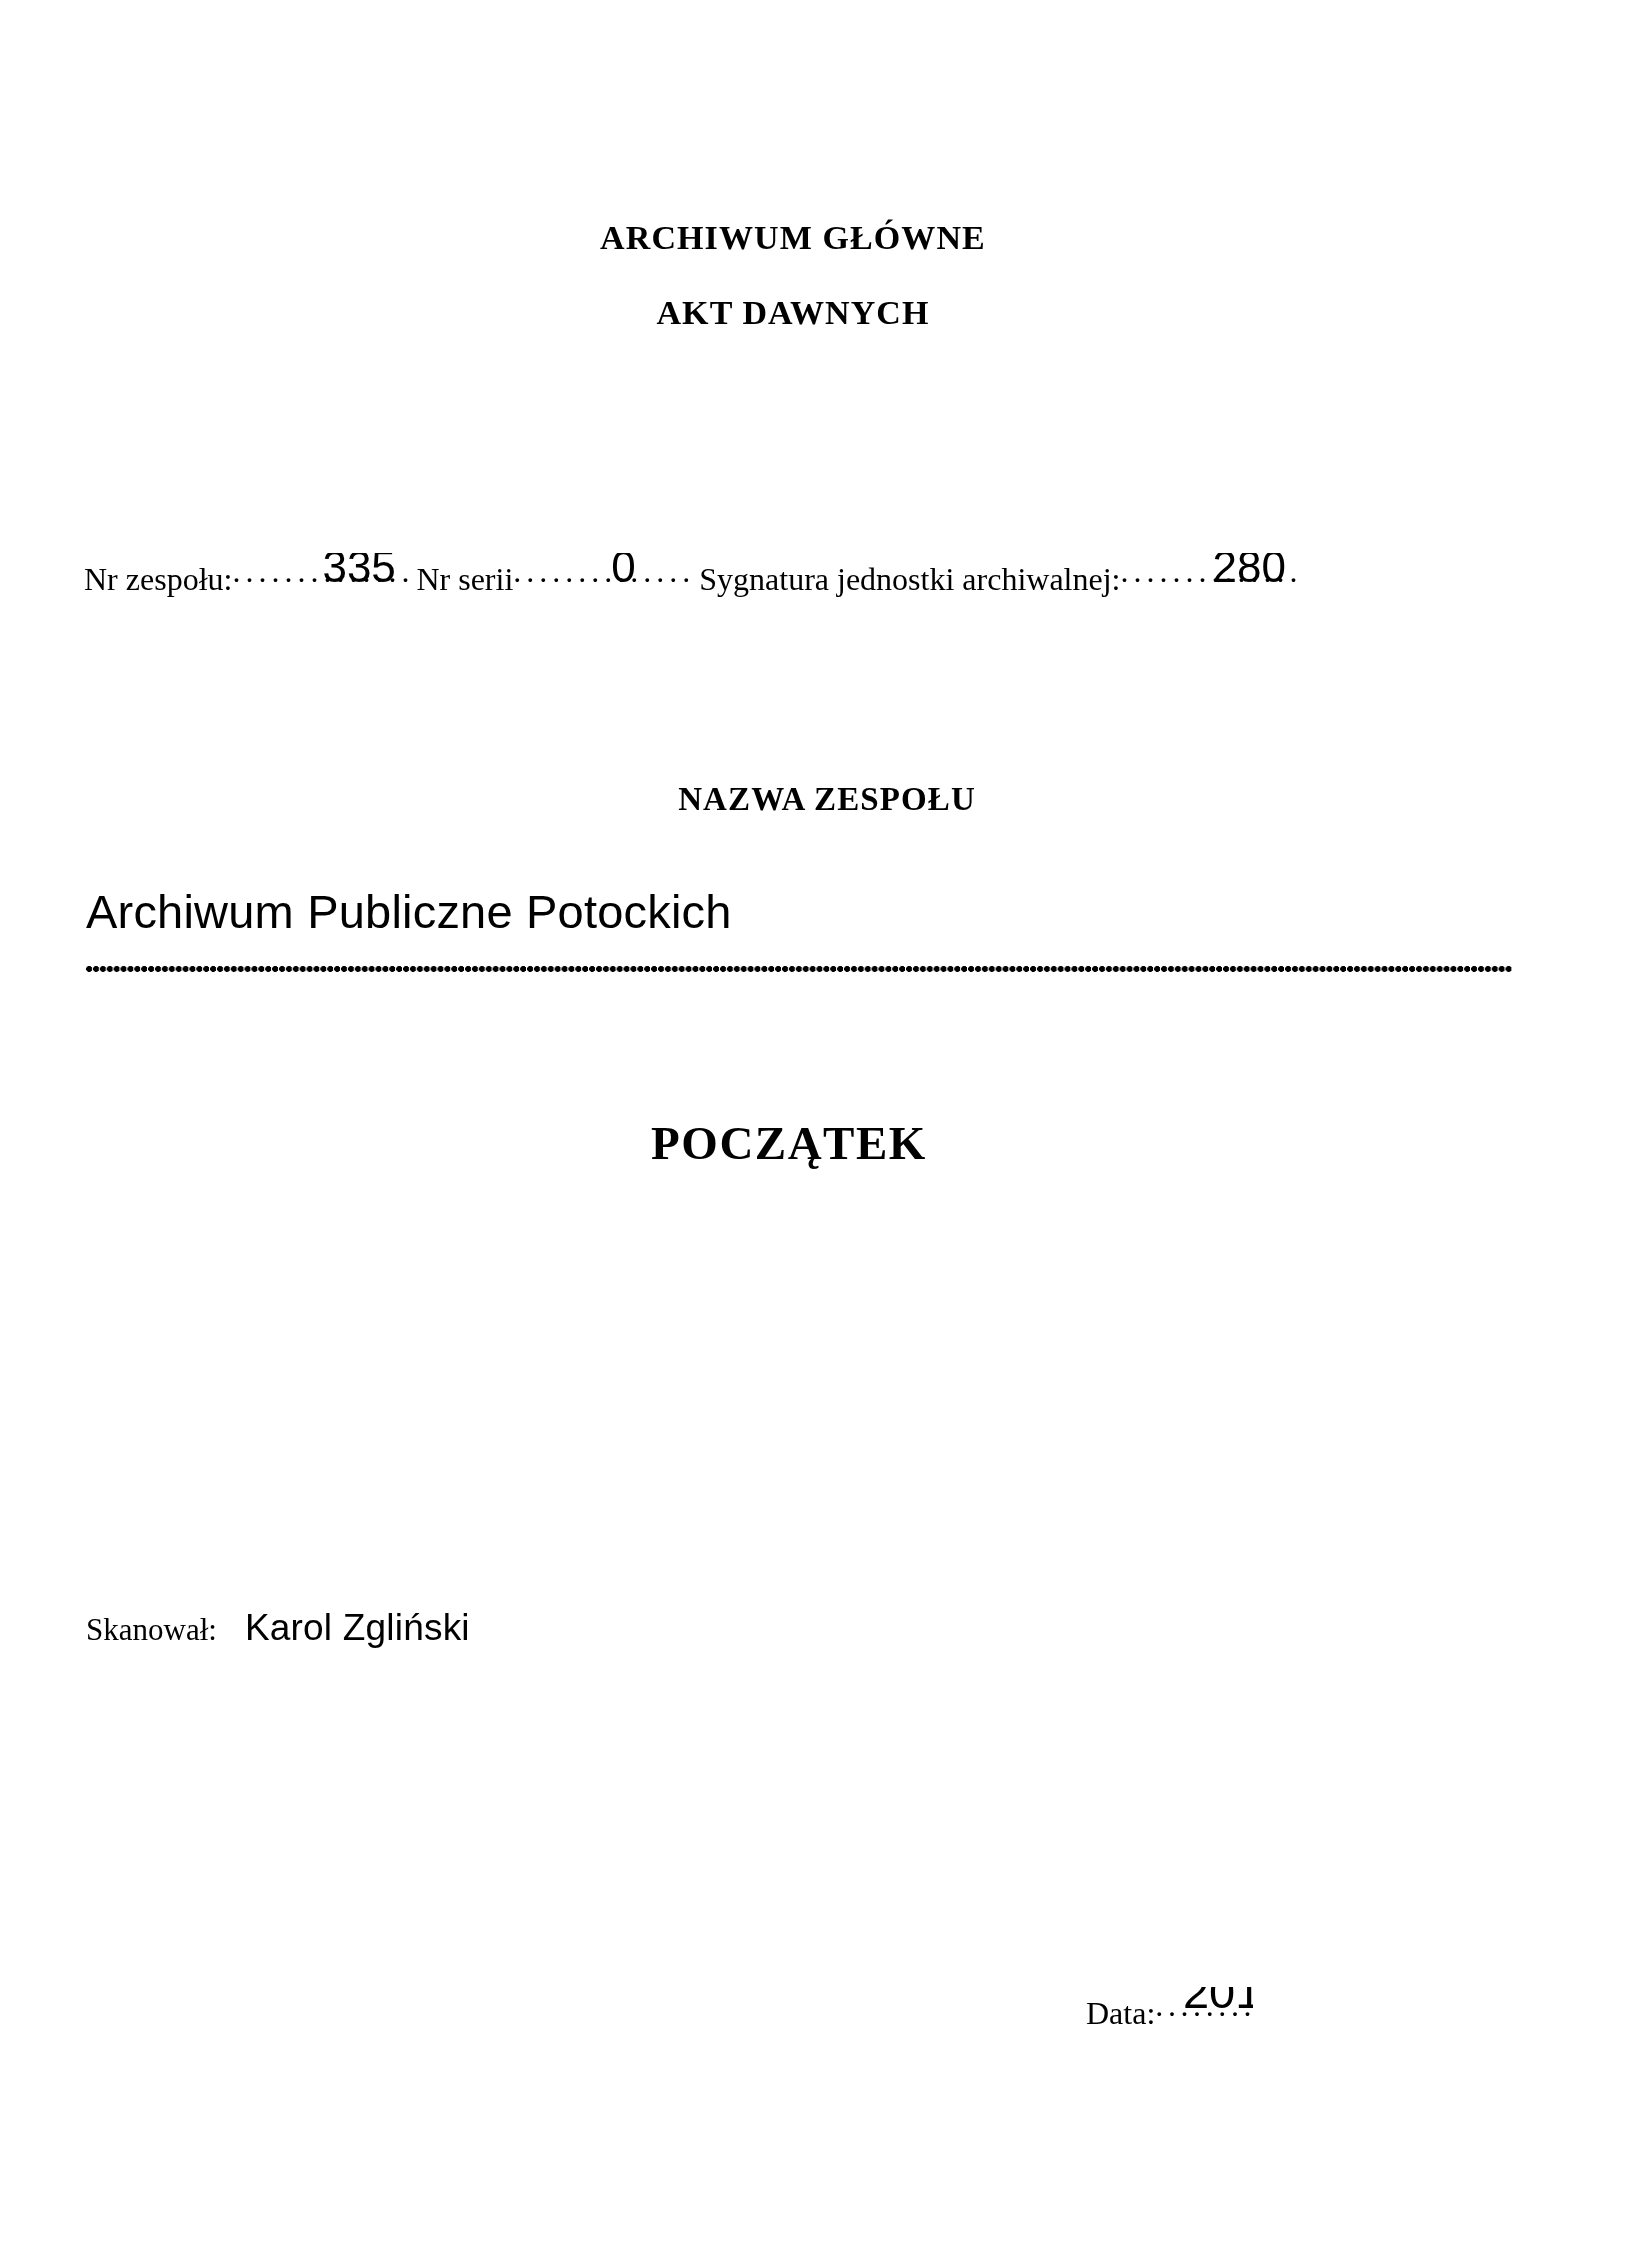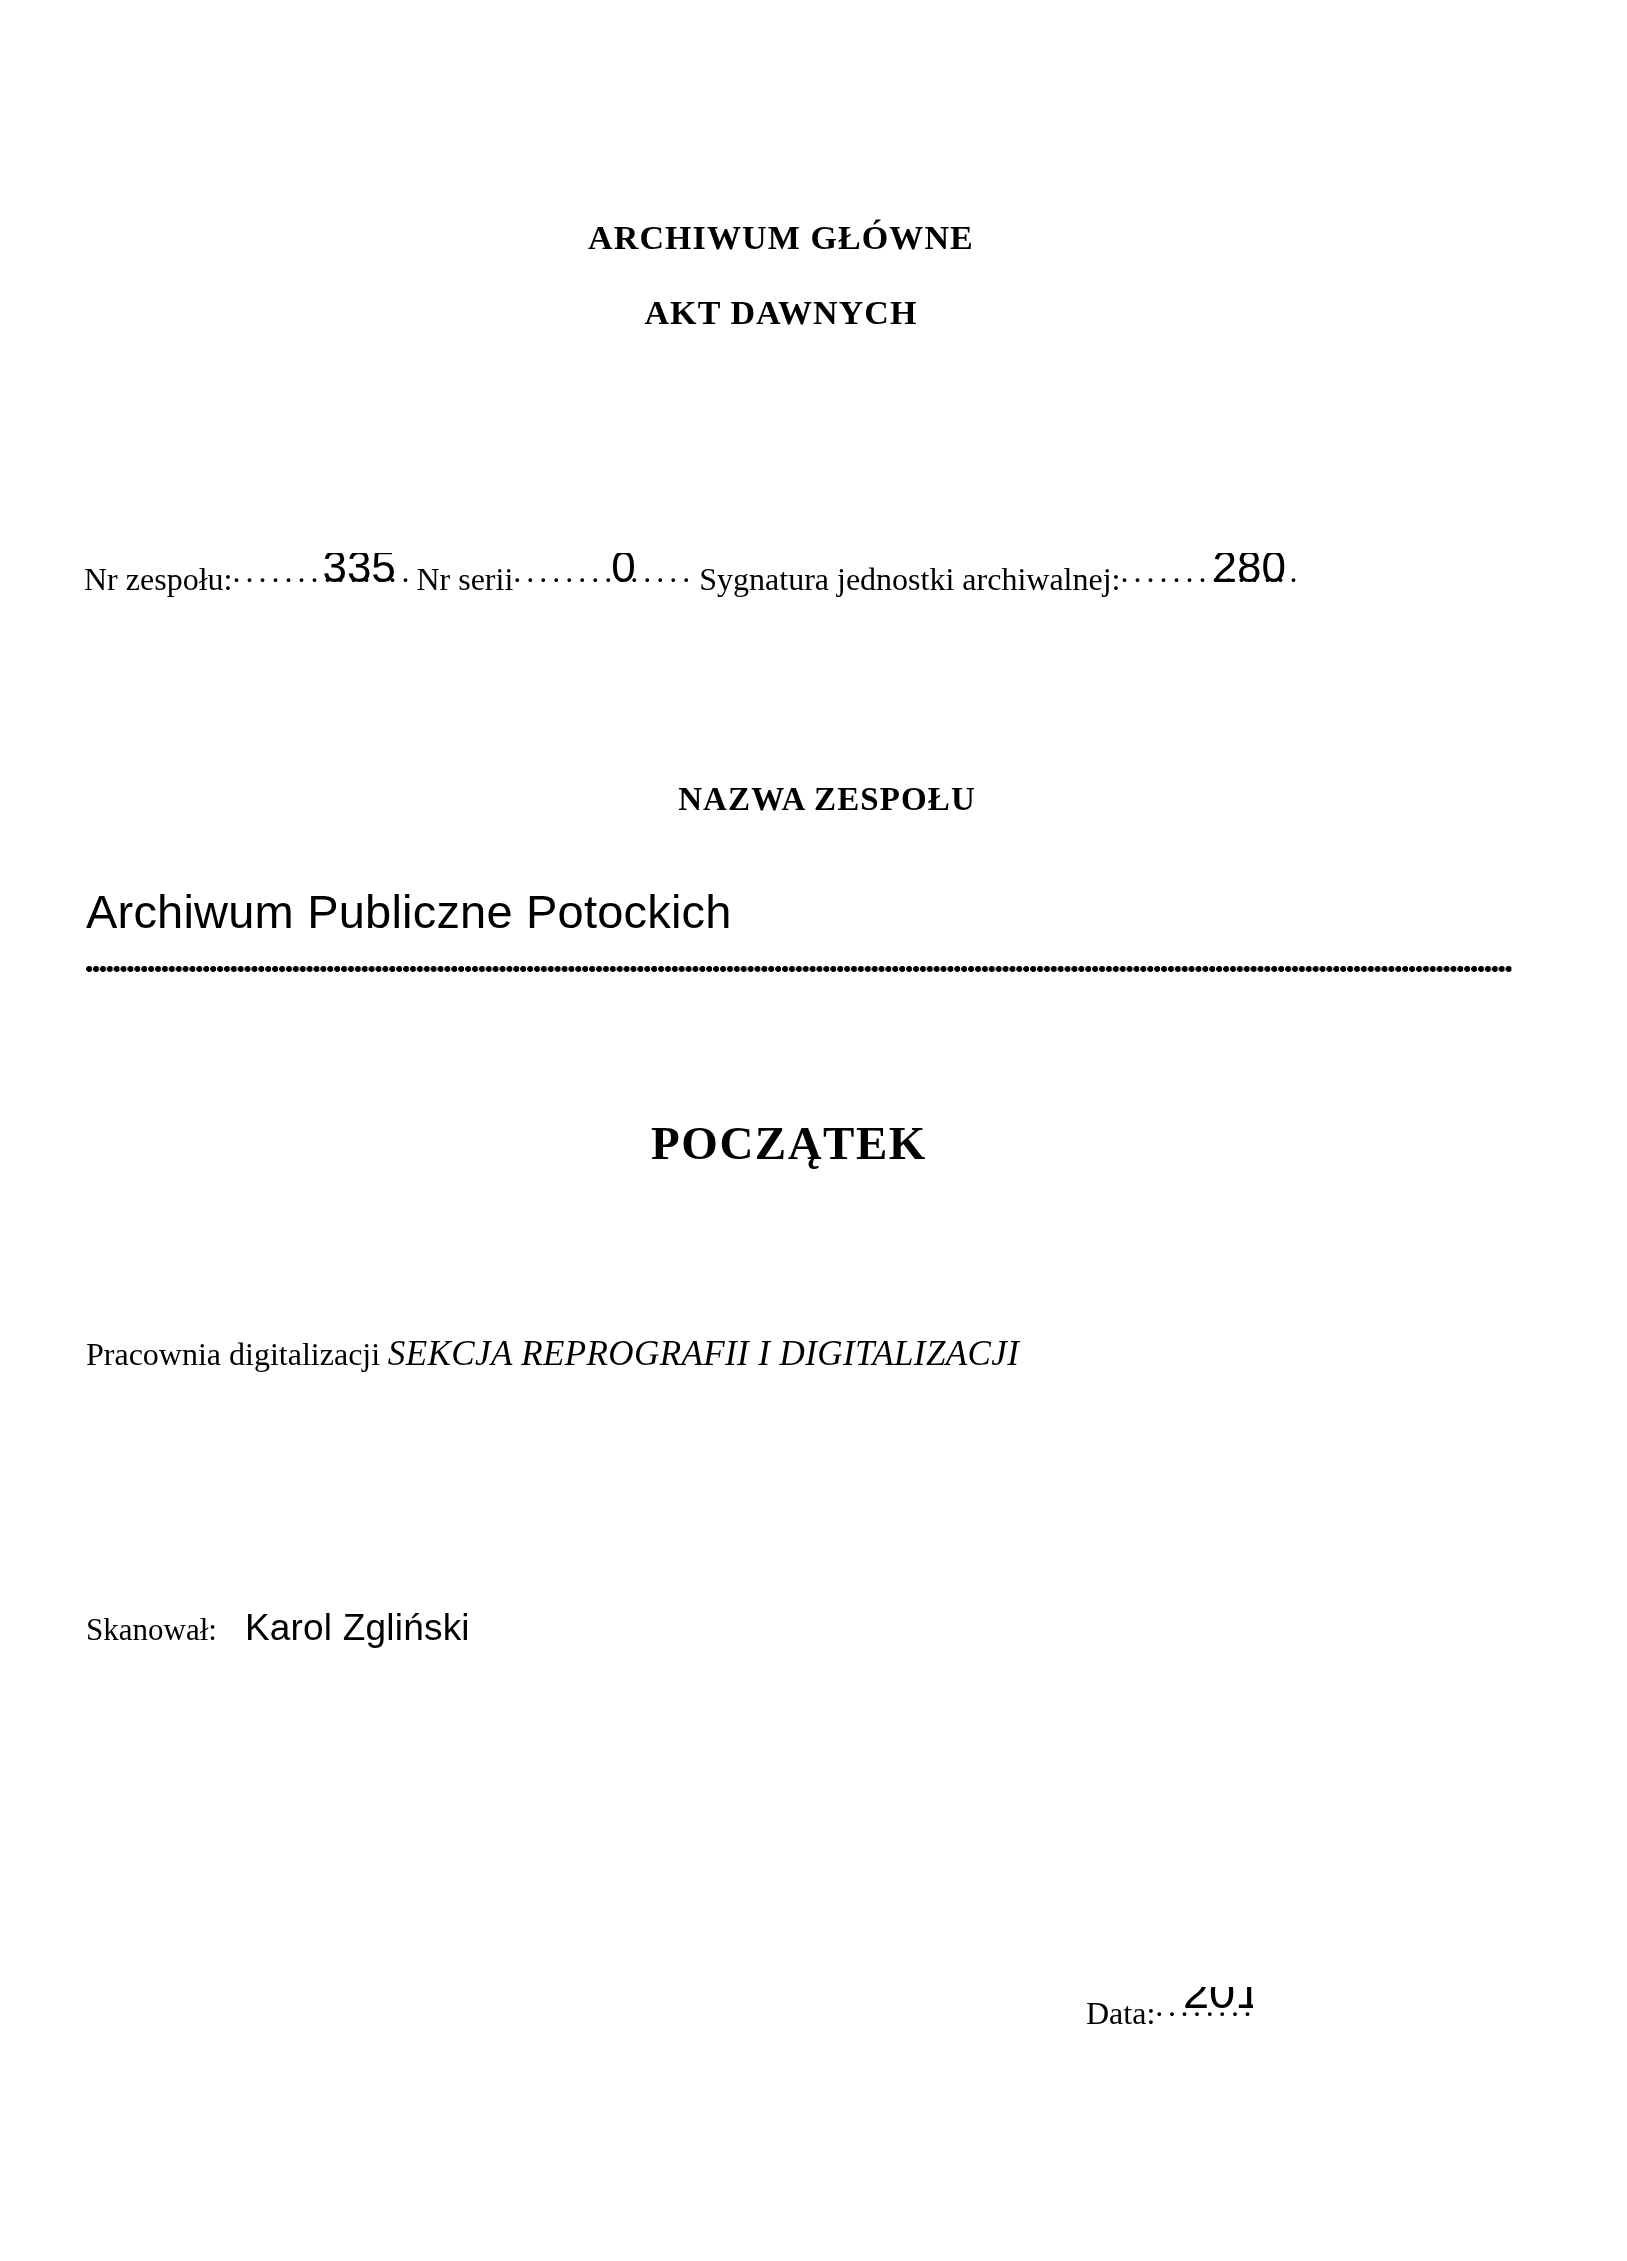--- a/index.html
+++ b/index.html
@@ -22,20 +22,21 @@
   .inst-heading {
     position: absolute;
     left: 0;
     width: 1562px;
     text-align: center;
     font-family: "Liberation Serif", "DejaVu Serif", serif;
     font-weight: bold;
     font-size: 34px;
     letter-spacing: 1.1px;
     white-space: nowrap;
+    padding-left: 12px;
   }
   .inst-line1 { top: 219px; }
   .inst-line2 { top: 294px; }
 
   
   .form-row {
     position: absolute;
     left: 84px;
     top: 553px;
     width: 1478px;
@@ -221,23 +222,20 @@
 
   </div>
 
   <div class="section-heading nazwa-heading">NAZWA ZESPOŁU</div>
 
   <div class="fund-name">Archiwum Publiczne Potockich</div>
   <div class="fund-rule"></div>
 
   <div class="poczatek">POCZĄTEK</div>
 
-  <div class="lab-row">
-    <span class="lab-label">Pracownia digitalizacji</span><span class="lab-value">SEKCJA REPROGRAFII I DIGITALIZACJI</span>
-  </div>
 
   <div class="scanner-row">
     <span class="scanner-label">Skanował:</span><span class="scanner-name">Karol Zgliński</span>
   </div>
 
   <div class="date-row">
     <span class="date-label">Data:</span><span class="date-dots"><span>...........</span><span class="date-value">2014-11-13</span></span>
   </div>
 
 </div>

